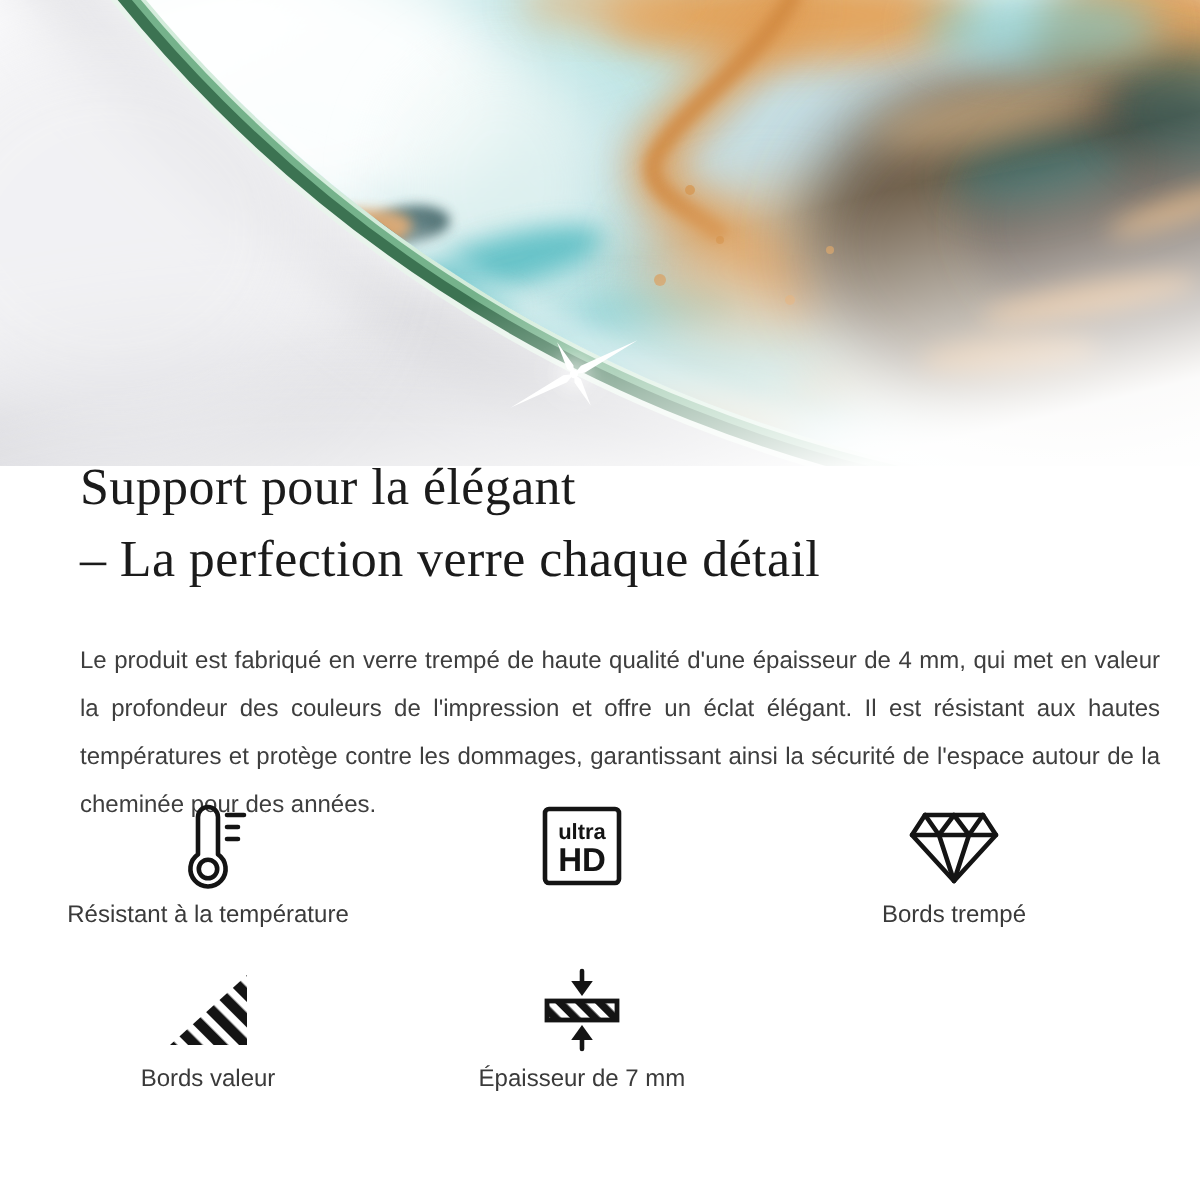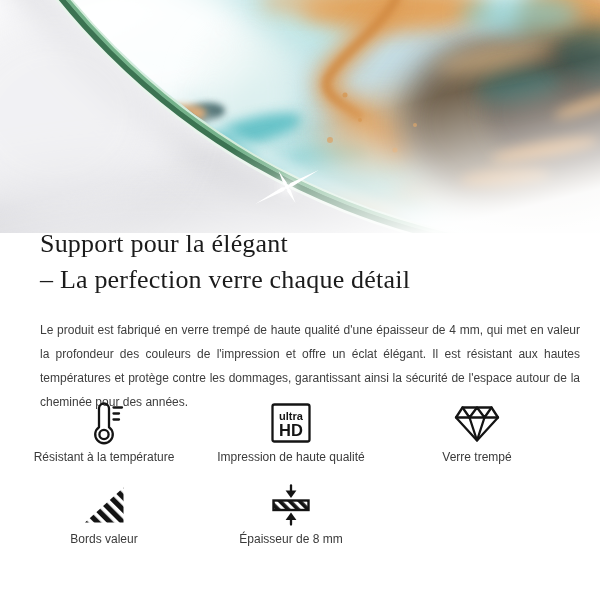--- a/index.html
+++ b/index.html
@@ -165,34 +165,33 @@
     </div>
 
     <div class="feature">
       <div class="icon-box">
         <svg width="44" height="44" viewBox="0 0 44 44">
           <rect class="ico" x="3.5" y="3.5" width="37" height="37" rx="2" stroke-width="2.6"></rect>
           <text class="badge-txt" x="22" y="18.5" font-size="11" font-weight="bold">ultra</text>
           <text class="badge-txt" x="22" y="34.5" font-size="16.5" font-weight="bold">HD</text>
         </svg>
       </div>
-      <div class="feature-label">Impression de haute qualité</div>
     </div>
 
 
     <div class="feature">
       <div class="icon-box">
         <svg width="46" height="42" viewBox="0 0 46 42">
           <path class="ico" stroke-width="2.1" d="M8.5 5.5 H37.5 L44 15.5 L23 38.5 L2 15.5 Z"></path>
           <path class="ico" stroke-width="2.1" d="M2 15.5 H44"></path>
           <path class="ico" stroke-width="2.1" d="M8.5 5.5 L15.5 15.5 L23 5.5 L30.5 15.5 L37.5 5.5"></path>
           <path class="ico" stroke-width="2.1" d="M15.5 15.5 L23 38.5 L30.5 15.5"></path>
         </svg>
       </div>
-      <div class="feature-label">Verre trempé</div>
+      <div class="feature-label">Bords trempé</div>
     </div>
 
     <div class="feature">
       <div class="icon-box">
         <svg width="44" height="40" viewBox="0 0 44 40">
           <defs>
             <pattern id="stripesA" width="9" height="9" patternUnits="userSpaceOnUse" patternTransform="rotate(-45)">
               <rect width="5.2" height="9" fill="#141414"></rect>
             </pattern>
           </defs>
@@ -210,17 +209,17 @@
               <rect width="3.8" height="7" fill="#141414"></rect>
             </pattern>
           </defs>
           <rect x="4.5" y="17.5" width="35" height="9.5" fill="url(#stripesB)" stroke="#141414" stroke-width="2.4"></rect>
           <path class="ico" stroke-width="2.6" d="M22 2.5 V8"></path>
           <path class="ico-fill" d="M16.6 7.5 L27.4 7.5 L22 15 Z"></path>
           <path class="ico" stroke-width="2.6" d="M22 41.5 V36.5"></path>
           <path class="ico-fill" d="M16.6 37 L27.4 37 L22 29.5 Z"></path>
         </svg>
       </div>
-      <div class="feature-label">Épaisseur de 8 mm</div>
+      <div class="feature-label">Épaisseur de 7 mm</div>
     </div>
 
   </div>
 </div>
 
 </body></html>

